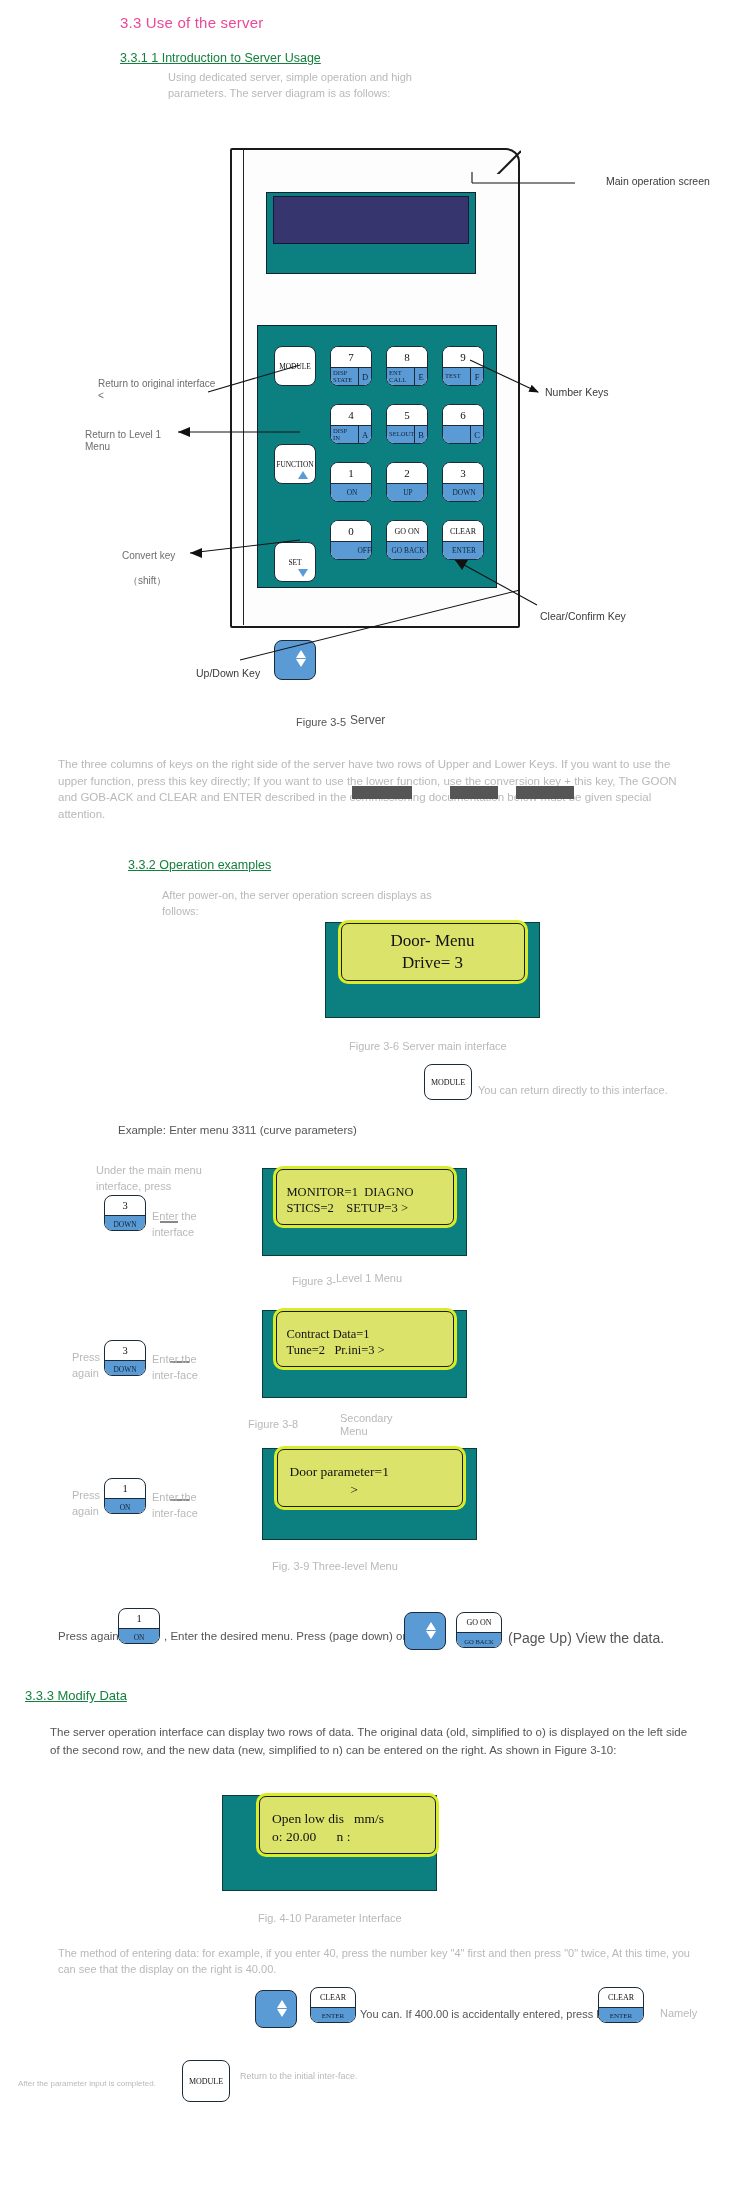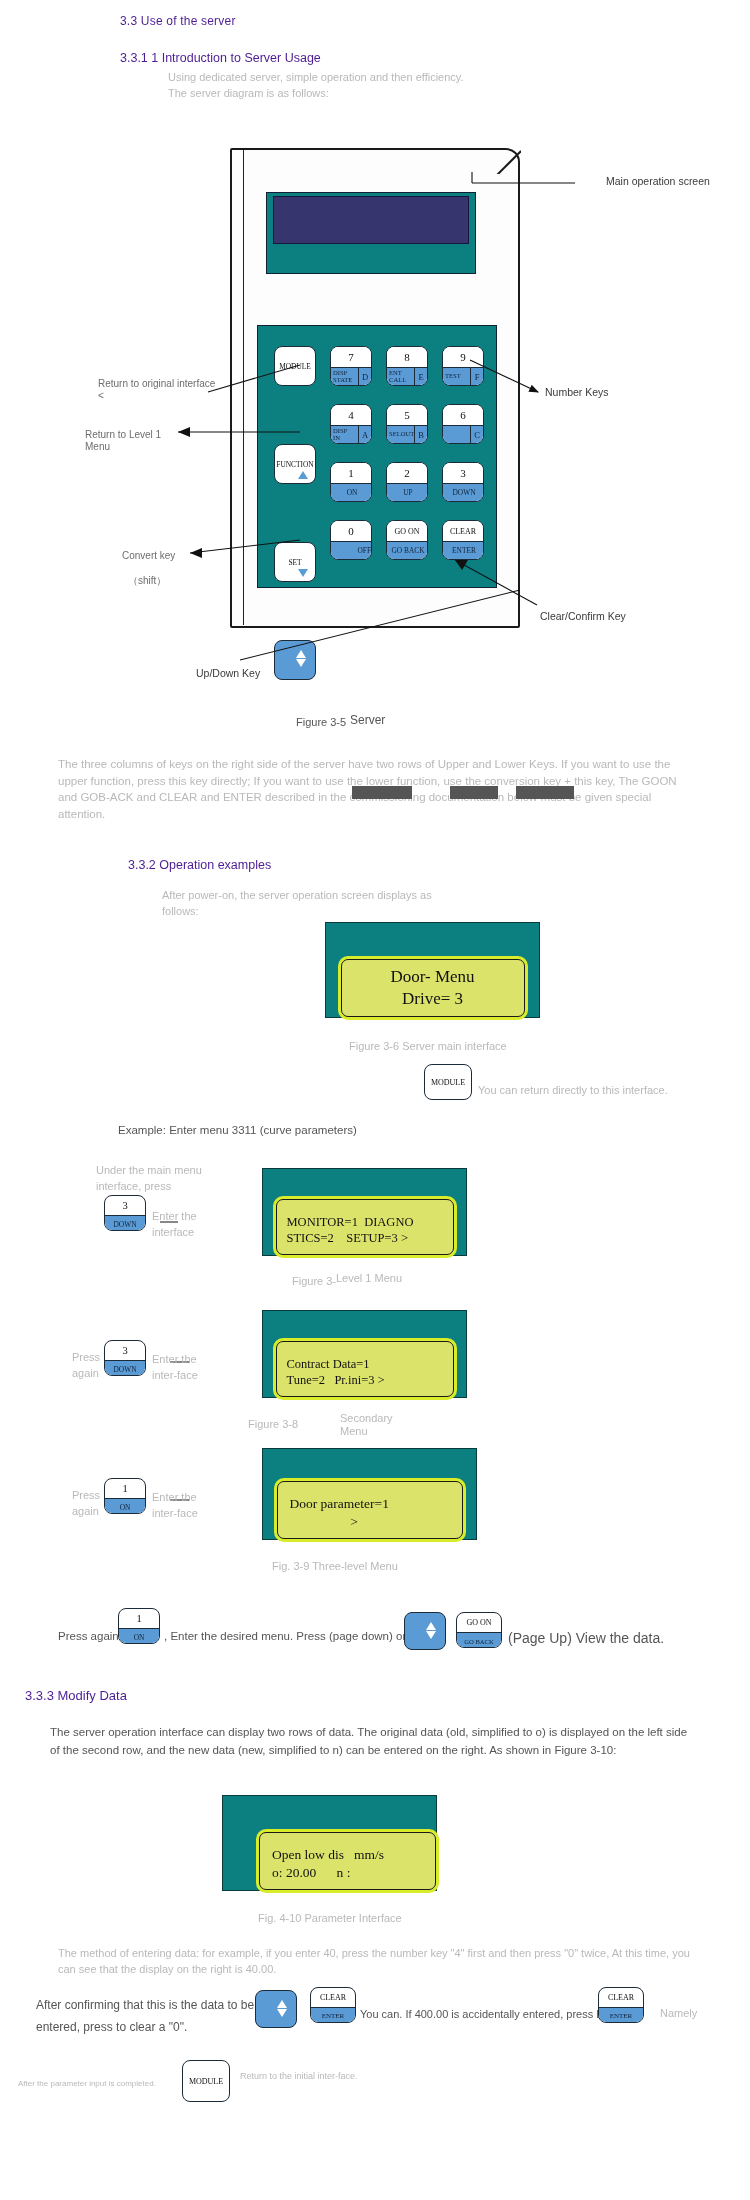--- a/index.html
+++ b/index.html
@@ -7,22 +7,22 @@
   body {
     width:750px; height:2200px; position:relative;
     background:#ffffff;
     font-family:"Liberation Sans", sans-serif;
     color:#333;
     overflow:hidden;
   }
   .page { position:relative; width:750px; height:2200px; }
 
   
-  .h2 { position:absolute; font-size:12px; color:#4c1d95; letter-spacing:.2px; }
-  .h3 { position:absolute; font-size:12.5px; color:#4c1d95; }
+  .h2 { position:absolute; font-size:15px; color:#ec4899; letter-spacing:.2px; }
+  .h3 { position:absolute; font-size:12.5px; color:#15803d;text-decoration:underline; }
   .body-faint { position:absolute; font-size:11px; color:#b9b9b9; line-height:1.45; }
   .body-dark { position:absolute; font-size:11.5px; color:#555; line-height:1.55; }
   .cap { position:absolute; font-size:11px; color:#b9b9b9; }
   .cap-d { position:absolute; font-size:11px; color:#555; }
   .lbl { position:absolute; font-size:10px; color:#6d6d6d; line-height:1.3; }
   .lbl-dark { position:absolute; font-size:10.5px; color:#3a3a3a; line-height:1.3; }
 
   
   .device {
     position:absolute; left:230px; top:148px; width:290px; height:480px;
@@ -90,21 +90,21 @@
   .updown i { display:block; width:0;height:0; margin:1px 0;}
   .updown i.u{ border-left:5px solid transparent;border-right:5px solid transparent;border-bottom:8px solid #ffffff;}
   .updown i.d{ border-left:5px solid transparent;border-right:5px solid transparent;border-top:8px solid #ffffff;}
 
   
   .arrows { position:absolute; left:0; top:0; width:750px; height:2200px; pointer-events:none; }
 
   
   .lcd {
     position:absolute; background:#0c8080; border:1.6px solid #0a3a3a;
-    display:flex; align-items:flex-end; justify-content:center;
+    display:flex; align-items:flex-start; justify-content:center;
   }
   .lcd .inner {
     background:#dce36b; border:1.8px solid #1a1a1a; border-radius:7px;
     box-shadow:0 0 0 3px #d8ec2a;
     display:flex; flex-direction:column; align-items:center; justify-content:center;
     font-family:"Liberation Serif", serif; color:#111;
   }
   .lcd .inner .ln { white-space:pre; line-height:1.32; }
 
   
@@ -122,21 +122,21 @@
   .chip.split2 .t { height:19px; }
   .chip.split2 .b { height:17px; }
 </style>
 </head>
 <body>
 
 <div class="page">
 
   <div class="h2" style="left:120px; top:14px;">3.3 Use of the server</div>
   <div class="h3" style="left:120px; top:51px;">3.3.1 1 Introduction to Server Usage</div>
-  <div class="body-faint" style="left:168px; top:70px; width:300px;">Using dedicated server, simple operation and then efficiency. The server diagram is as follows:</div>
+  <div class="body-faint" style="left:168px; top:70px; width:300px;">Using dedicated server, simple operation and high parameters. The server diagram is as follows:</div>
 
   <div class="device"></div>
   <div class="device-inner-line"></div>
   <div class="device-corner"></div>
 
   <div class="screen-bezel"></div>
   <div class="screen-glass"></div>
 
   <div class="keypad">
 
@@ -387,21 +387,20 @@
   <div class="lcd" style="left:222px; top:1795px; width:215px; height:96px;padding-left:36px;">
     <div class="inner" style="width:186px; height:58px; font-size:13.5px; align-items:flex-start; padding:6px 0 0 12px;">
       <div class="ln">Open low dis   mm/s</div>
       <div class="ln">o: 20.00      n :</div>
     </div>
   </div>
   <div class="cap" style="left:258px; top:1912px;">Fig. 4-10 Parameter Interface</div>
 
   <div class="body-faint" style="left:58px; top:1946px; width:640px;">The method of entering data: for example, if you enter 40, press the number key "4" first and then press "0" twice, At this time, you can see that the display on the right is 40.00.</div>
 
-  <div class="body-dark" style="left:36px; top:1995px; width:230px; font-size:12px; line-height:1.8;">After confirming that this is the data to be entered, press to clear a "0".</div>
   <div class="chip plain" style="left:255px; top:1990px; width:42px; height:38px; background:#5b9bd5;">
     <span class="updown" style="right:9px; top:8px;">
         <i class="u"></i>
         <i class="d"></i>
       </span>
   </div>
   <div class="chip split2" style="left:310px; top:1987px; width:46px;">
     <div class="t" style="font-size:8px;">CLEAR</div>
     <div class="b" style="font-size:7px;">ENTER</div>
   </div>

